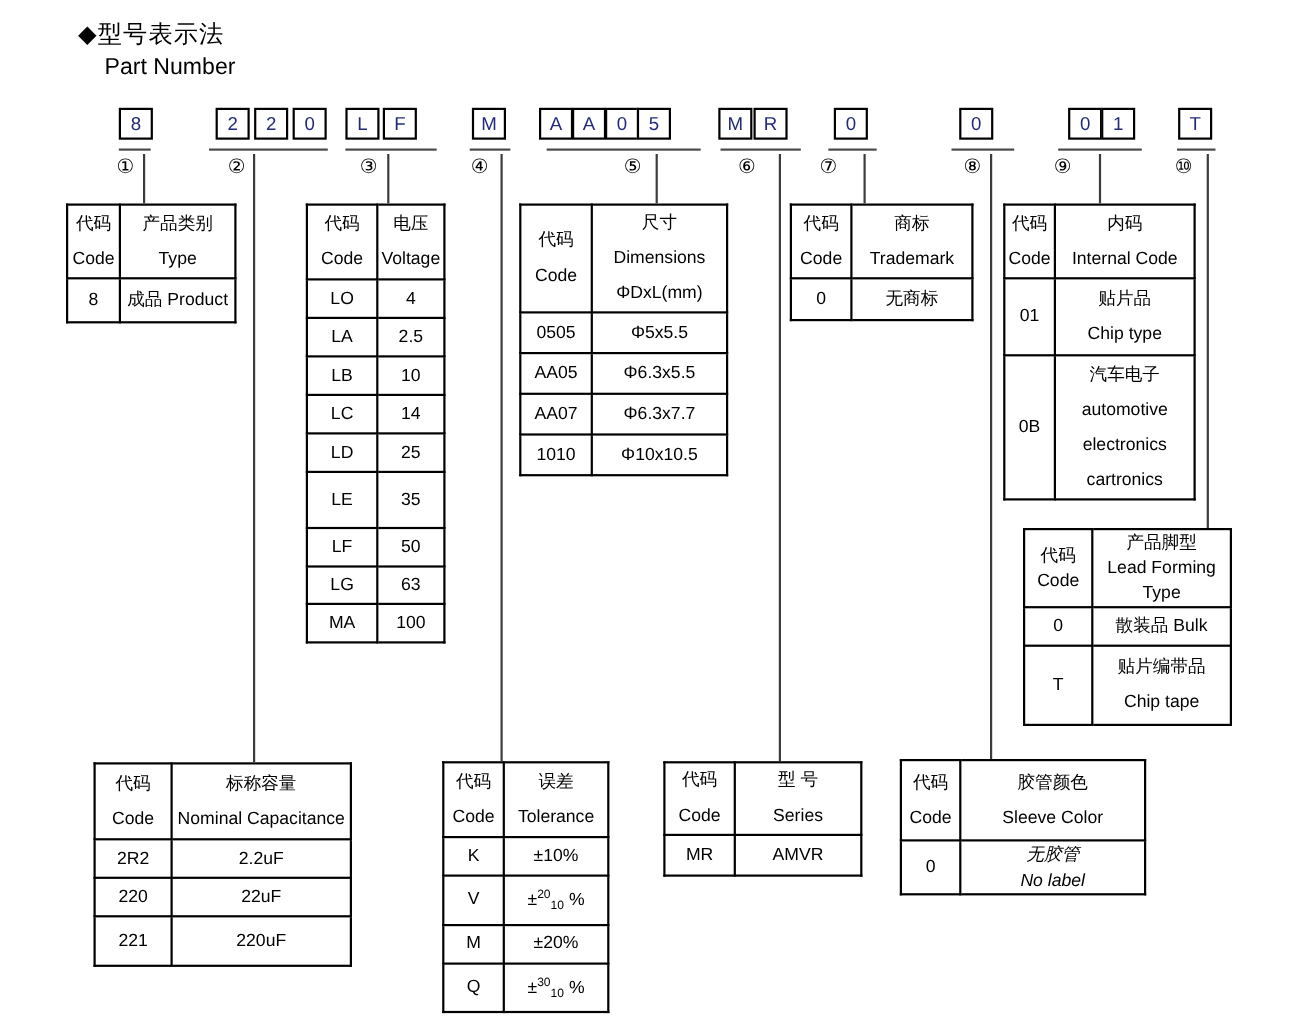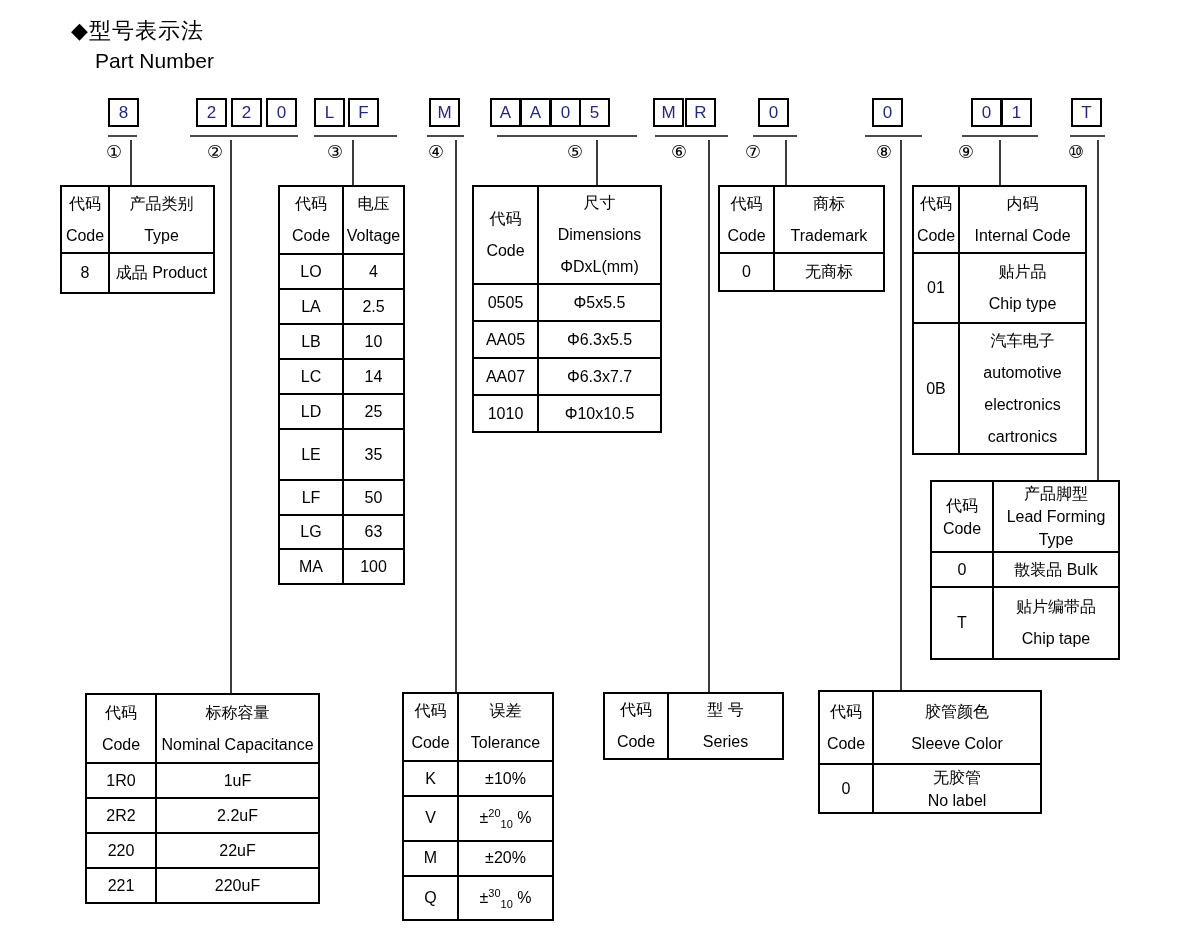--- a/index.html
+++ b/index.html
@@ -9,21 +9,21 @@
   .title-en{position:absolute;left:95px;top:49px;font-size:21px;}
   .pnbox{position:absolute;top:98px;width:27px;height:25px;border:2px solid #000;
          text-align:center;line-height:25px;font-size:17px;color:#232a7c;background:#fff;}
   .ul{position:absolute;top:135px;height:0;border-top:2px solid #4a4a4a;}
   .mk{position:absolute;top:141px;font-size:18px;color:#000;}
   .vl{position:absolute;width:2px;background:#3c3c3c;}
   table.dt{position:absolute;border-collapse:collapse;table-layout:fixed;background:#fff;}
   table.dt th,table.dt td{border:2px solid #000;text-align:center;vertical-align:middle;
          font-weight:normal;font-size:16px;white-space:pre-line;line-height:32px;padding:0 2px;}
   .lh23 th,.lh23{line-height:23px !important;}
-  td.lh23{line-height:23px !important;}
+  td.lh23{line-height:23px !important;font-style:italic;}
   th.lh23{line-height:23px !important;}
   sup{font-size:11px;}
   sub{font-size:11px;}
 </style>
 </head>
 <body>
 
 <div id="page">
 
   <div class="title-zh">◆型号表示法</div>
@@ -259,32 +259,28 @@
         <col style="width:163px">
       </colgroup>
     <tbody>
       <tr style="height:69px">
         <th>代码
 Code</th>
         <th>标称容量
 Nominal Capacitance</th>
       </tr>
       <tr style="height:35px">
-          <td>1R0</td>
-          <td>1uF</td>
-        </tr>
-      <tr style="height:35px">
           <td>2R2</td>
           <td>2.2uF</td>
         </tr>
       <tr style="height:35px">
           <td>220</td>
           <td>22uF</td>
         </tr>
-      <tr style="height:35px">
+      <tr style="height:45px">
           <td>221</td>
           <td>220uF</td>
         </tr>
     </tbody>
   </table>
 
   <table class="dt" style="left:402px;top:692px">
     <colgroup>
         <col style="width:55px">
         <col style="width:95px">
@@ -319,20 +315,24 @@
     <colgroup>
         <col style="width:64px">
         <col style="width:115px">
       </colgroup>
     <tbody>
       <tr style="height:66px">
         <th>代码
 Code</th>
         <th>型 号
 Series</th>
+      </tr>
+      <tr style="height:37px">
+        <td>MR</td>
+        <td>AMVR</td>
       </tr>
     </tbody>
   </table>
 
   <table class="dt" style="left:818px;top:690px">
     <colgroup>
         <col style="width:54px">
         <col style="width:168px">
       </colgroup>
     <tbody>

